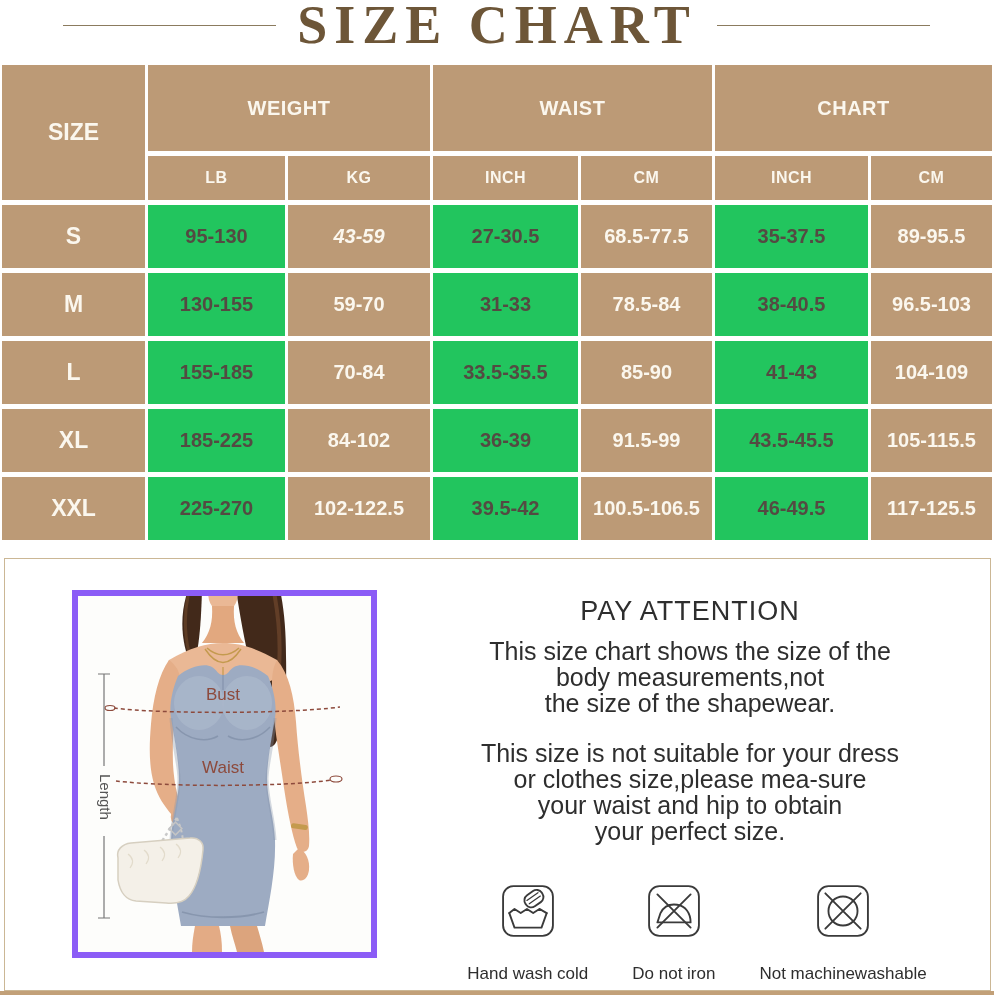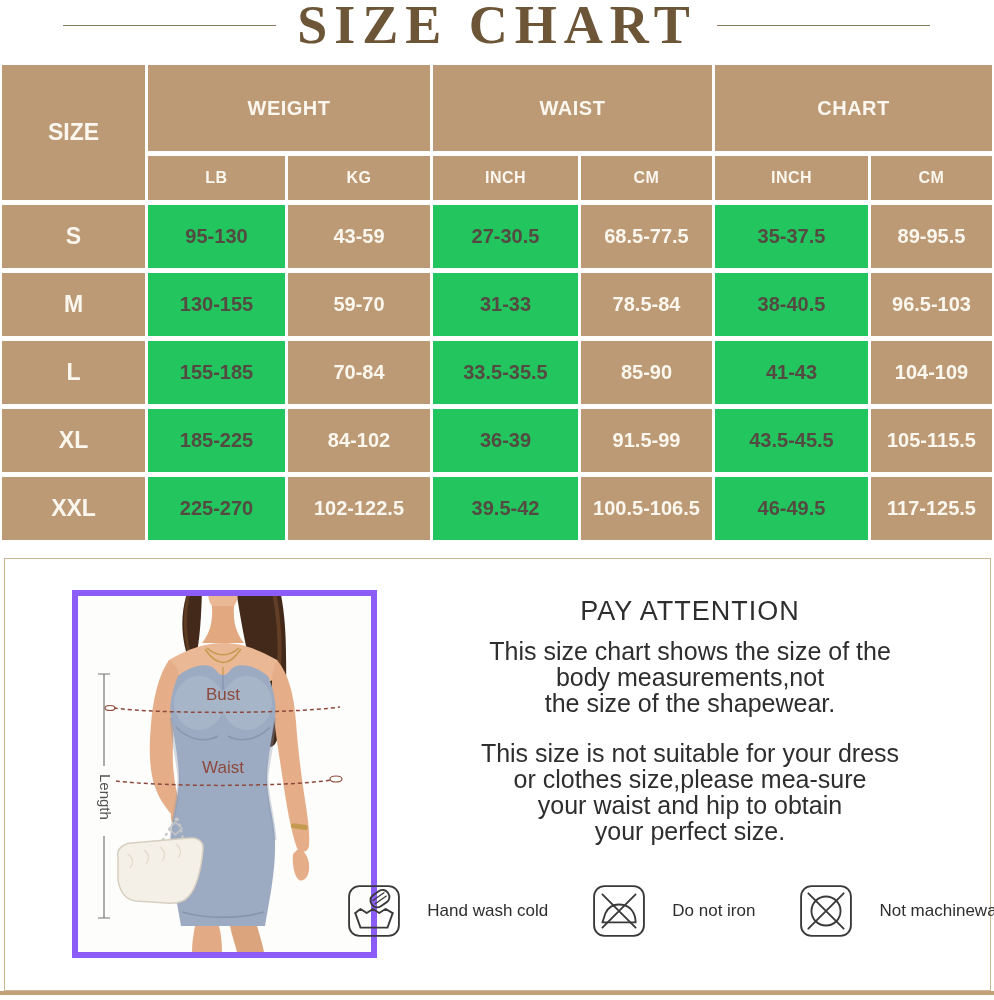--- a/index.html
+++ b/index.html
@@ -39,21 +39,21 @@
   
   .attention{position:absolute;left:470px;top:596px;width:440px;text-align:center;color:#2e2e2e;}
   .attention .heading{font-size:27px;letter-spacing:1px;font-weight:500;}
   .attention p{font-size:25px;line-height:26px;white-space:pre-line;margin:0;}
   .attention .p1{margin-top:11px;}
   .attention .p2{margin-top:24px;}
 
   
   .care-row{position:absolute;left:462px;top:884px;width:470px;display:flex;
     justify-content:center;align-items:flex-start;gap:44px;}
-  .care-item{display:flex;flex-direction:row;align-items:center;gap:26px;}
+  .care-item{display:flex;flex-direction:column;align-items:center;gap:26px;}
   .care-item svg{display:block;}
   .care-label{font-size:17px;color:#2e2e2e;white-space:nowrap;}
 </style>
 </head>
 <body>
 
 <div class="canvas">
 
   <div class="title-line left"></div>
   <div class="title-line right"></div>
@@ -65,21 +65,21 @@
       <div class="cell tan head-sm" style="grid-area: 2 / 2;">LB</div>
       <div class="cell tan head-sm" style="grid-area: 2 / 3;">KG</div>
       <div class="cell tan head-lg" style="grid-area: 1 / 4 / auto / 6;">WAIST</div>
       <div class="cell tan head-sm" style="grid-area: 2 / 4;">INCH</div>
       <div class="cell tan head-sm" style="grid-area: 2 / 5;">CM</div>
       <div class="cell tan head-lg" style="grid-area: 1 / 6 / auto / 8;">CHART</div>
       <div class="cell tan head-sm" style="grid-area: 2 / 6;">INCH</div>
       <div class="cell tan head-sm" style="grid-area: 2 / 7;">CM</div>
       <div class="cell tan size-lbl" style="grid-area: 3 / 1;">S</div>
       <div class="cell cream val" style="grid-area: 3 / 2;">95-130</div>
-      <div class="cell tan val" style="grid-area: 3 / 3;">43-59</div>
+      <div class="cell tan val" style="grid-area: 3 / 3; font-style: italic;">43-59</div>
       <div class="cell cream val" style="grid-area: 3 / 4;">27-30.5</div>
       <div class="cell tan val" style="grid-area: 3 / 5;">68.5-77.5</div>
       <div class="cell cream val" style="grid-area: 3 / 6;">35-37.5</div>
       <div class="cell tan val" style="grid-area: 3 / 7;">89-95.5</div>
       <div class="cell tan size-lbl" style="grid-area: 4 / 1;">M</div>
       <div class="cell cream val" style="grid-area: 4 / 2;">130-155</div>
       <div class="cell tan val" style="grid-area: 4 / 3;">59-70</div>
       <div class="cell cream val" style="grid-area: 4 / 4;">31-33</div>
       <div class="cell tan val" style="grid-area: 4 / 5;">78.5-84</div>
       <div class="cell cream val" style="grid-area: 4 / 6;">38-40.5</div>

